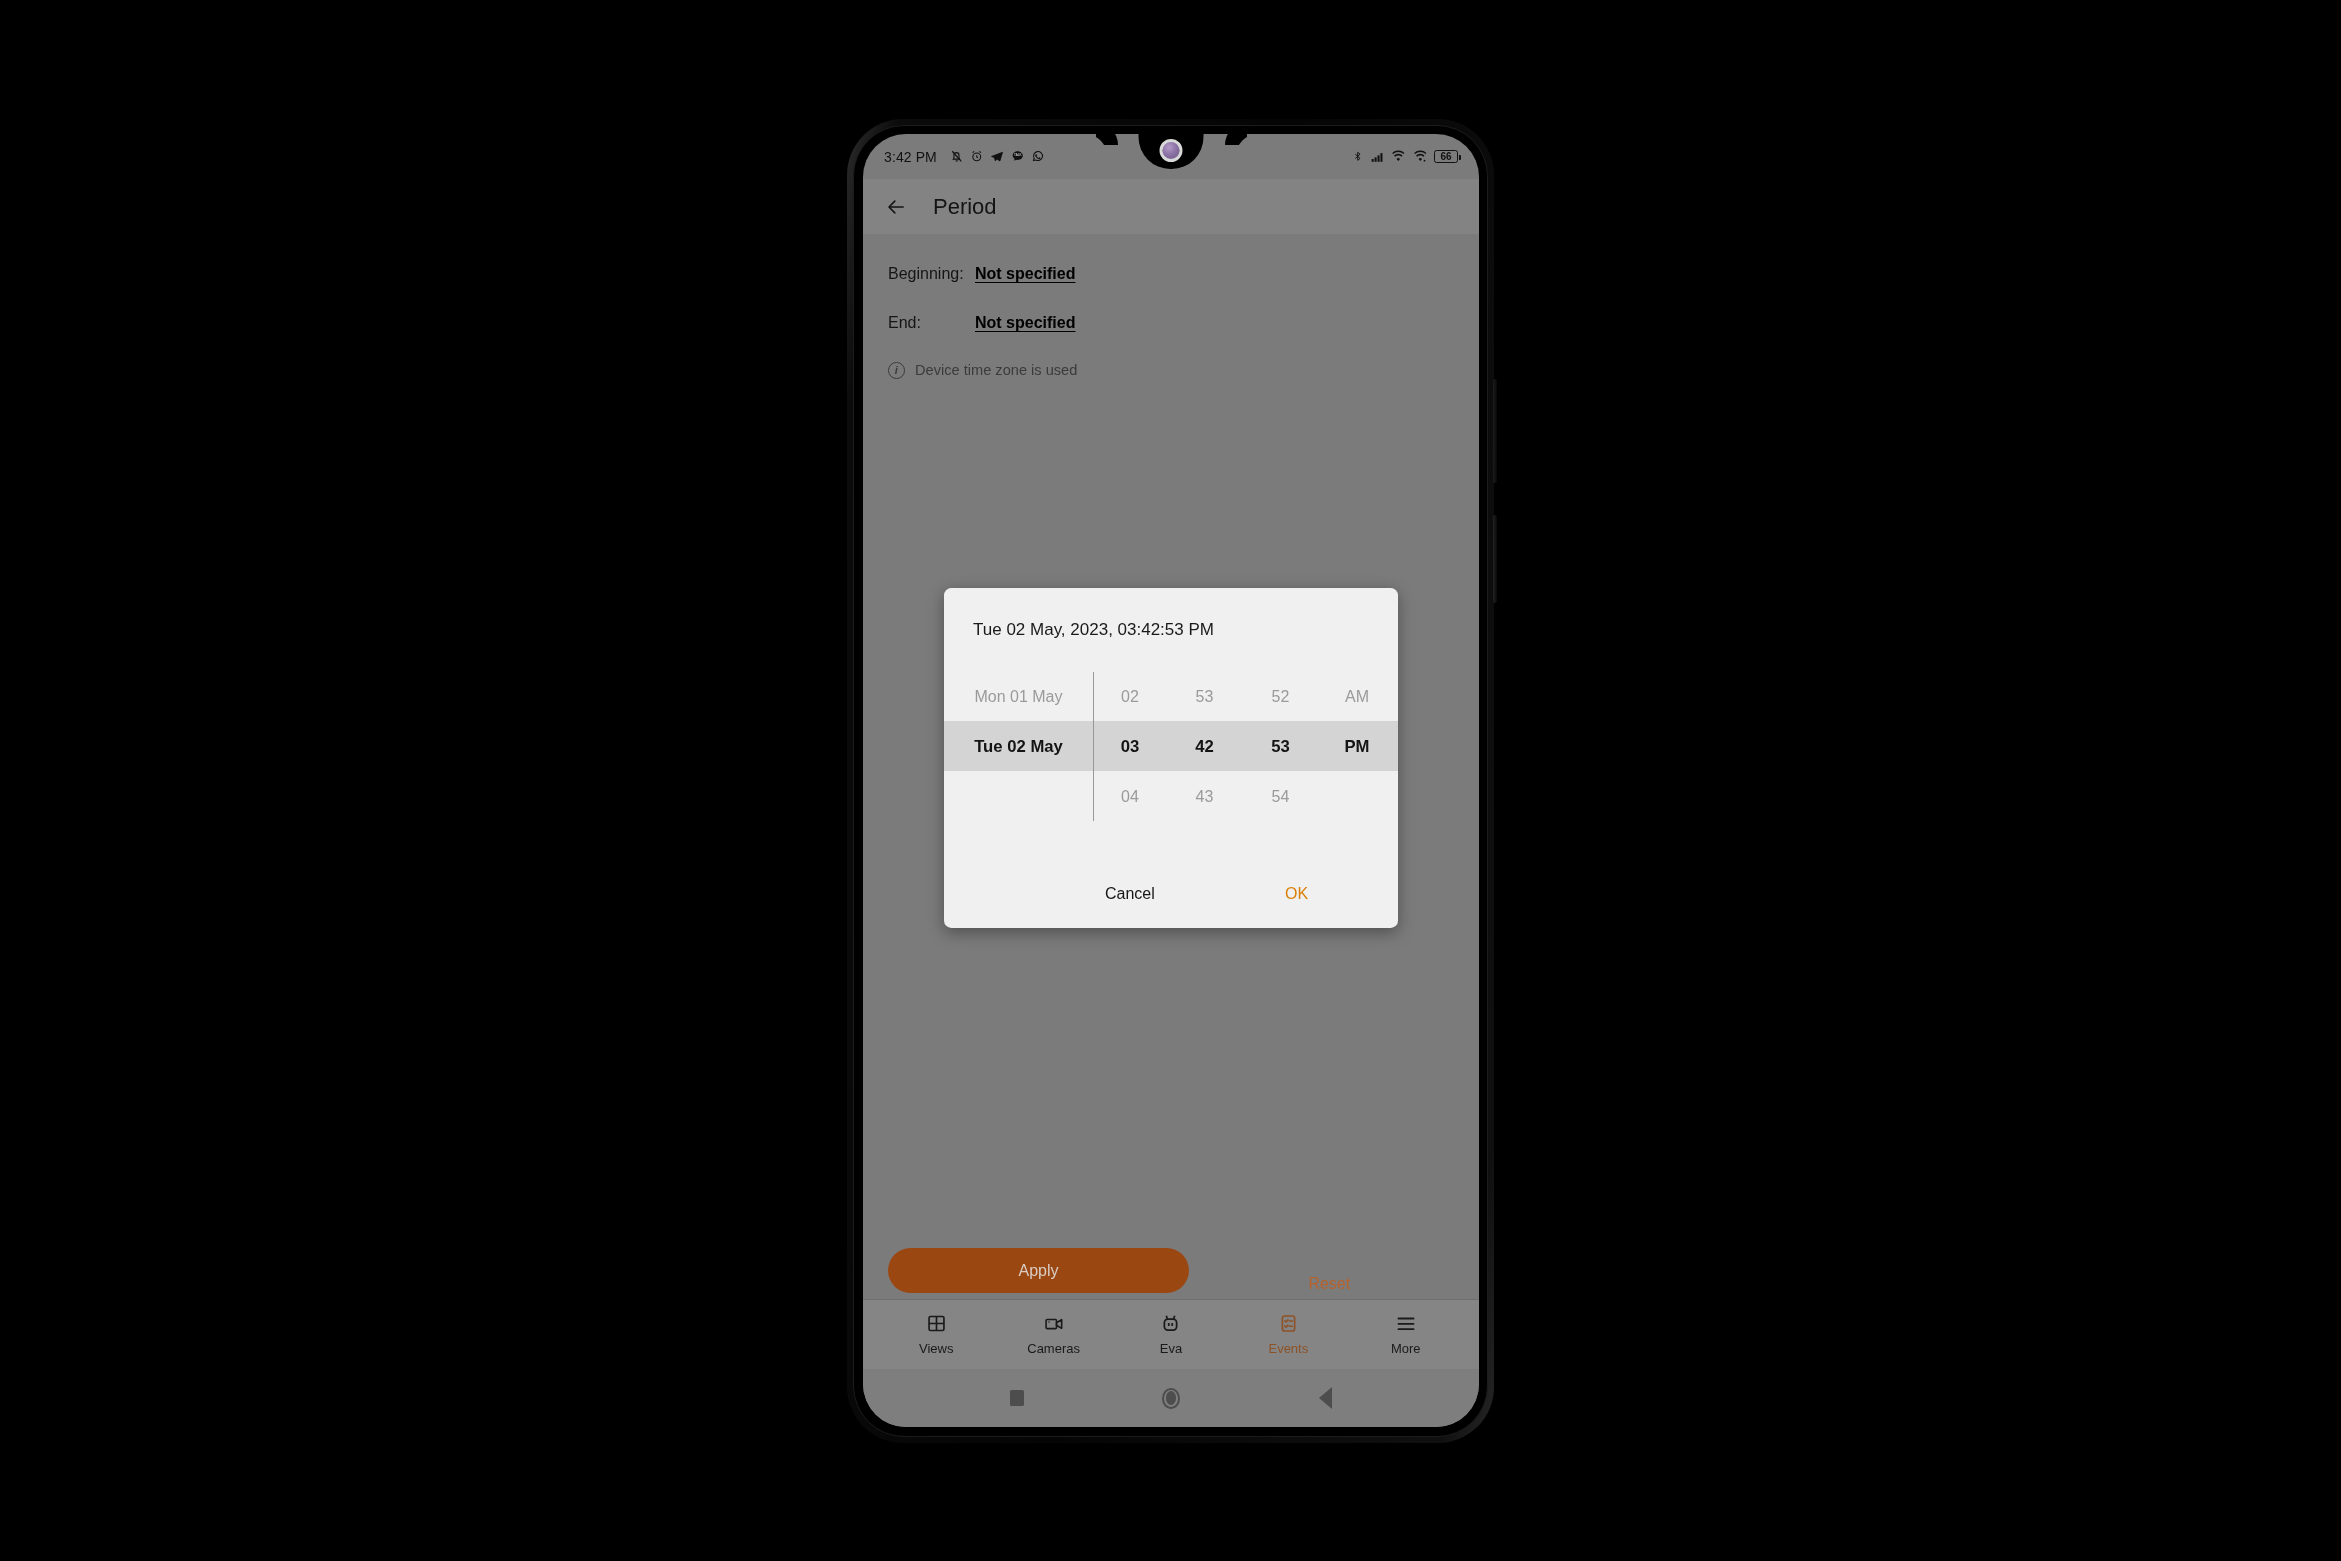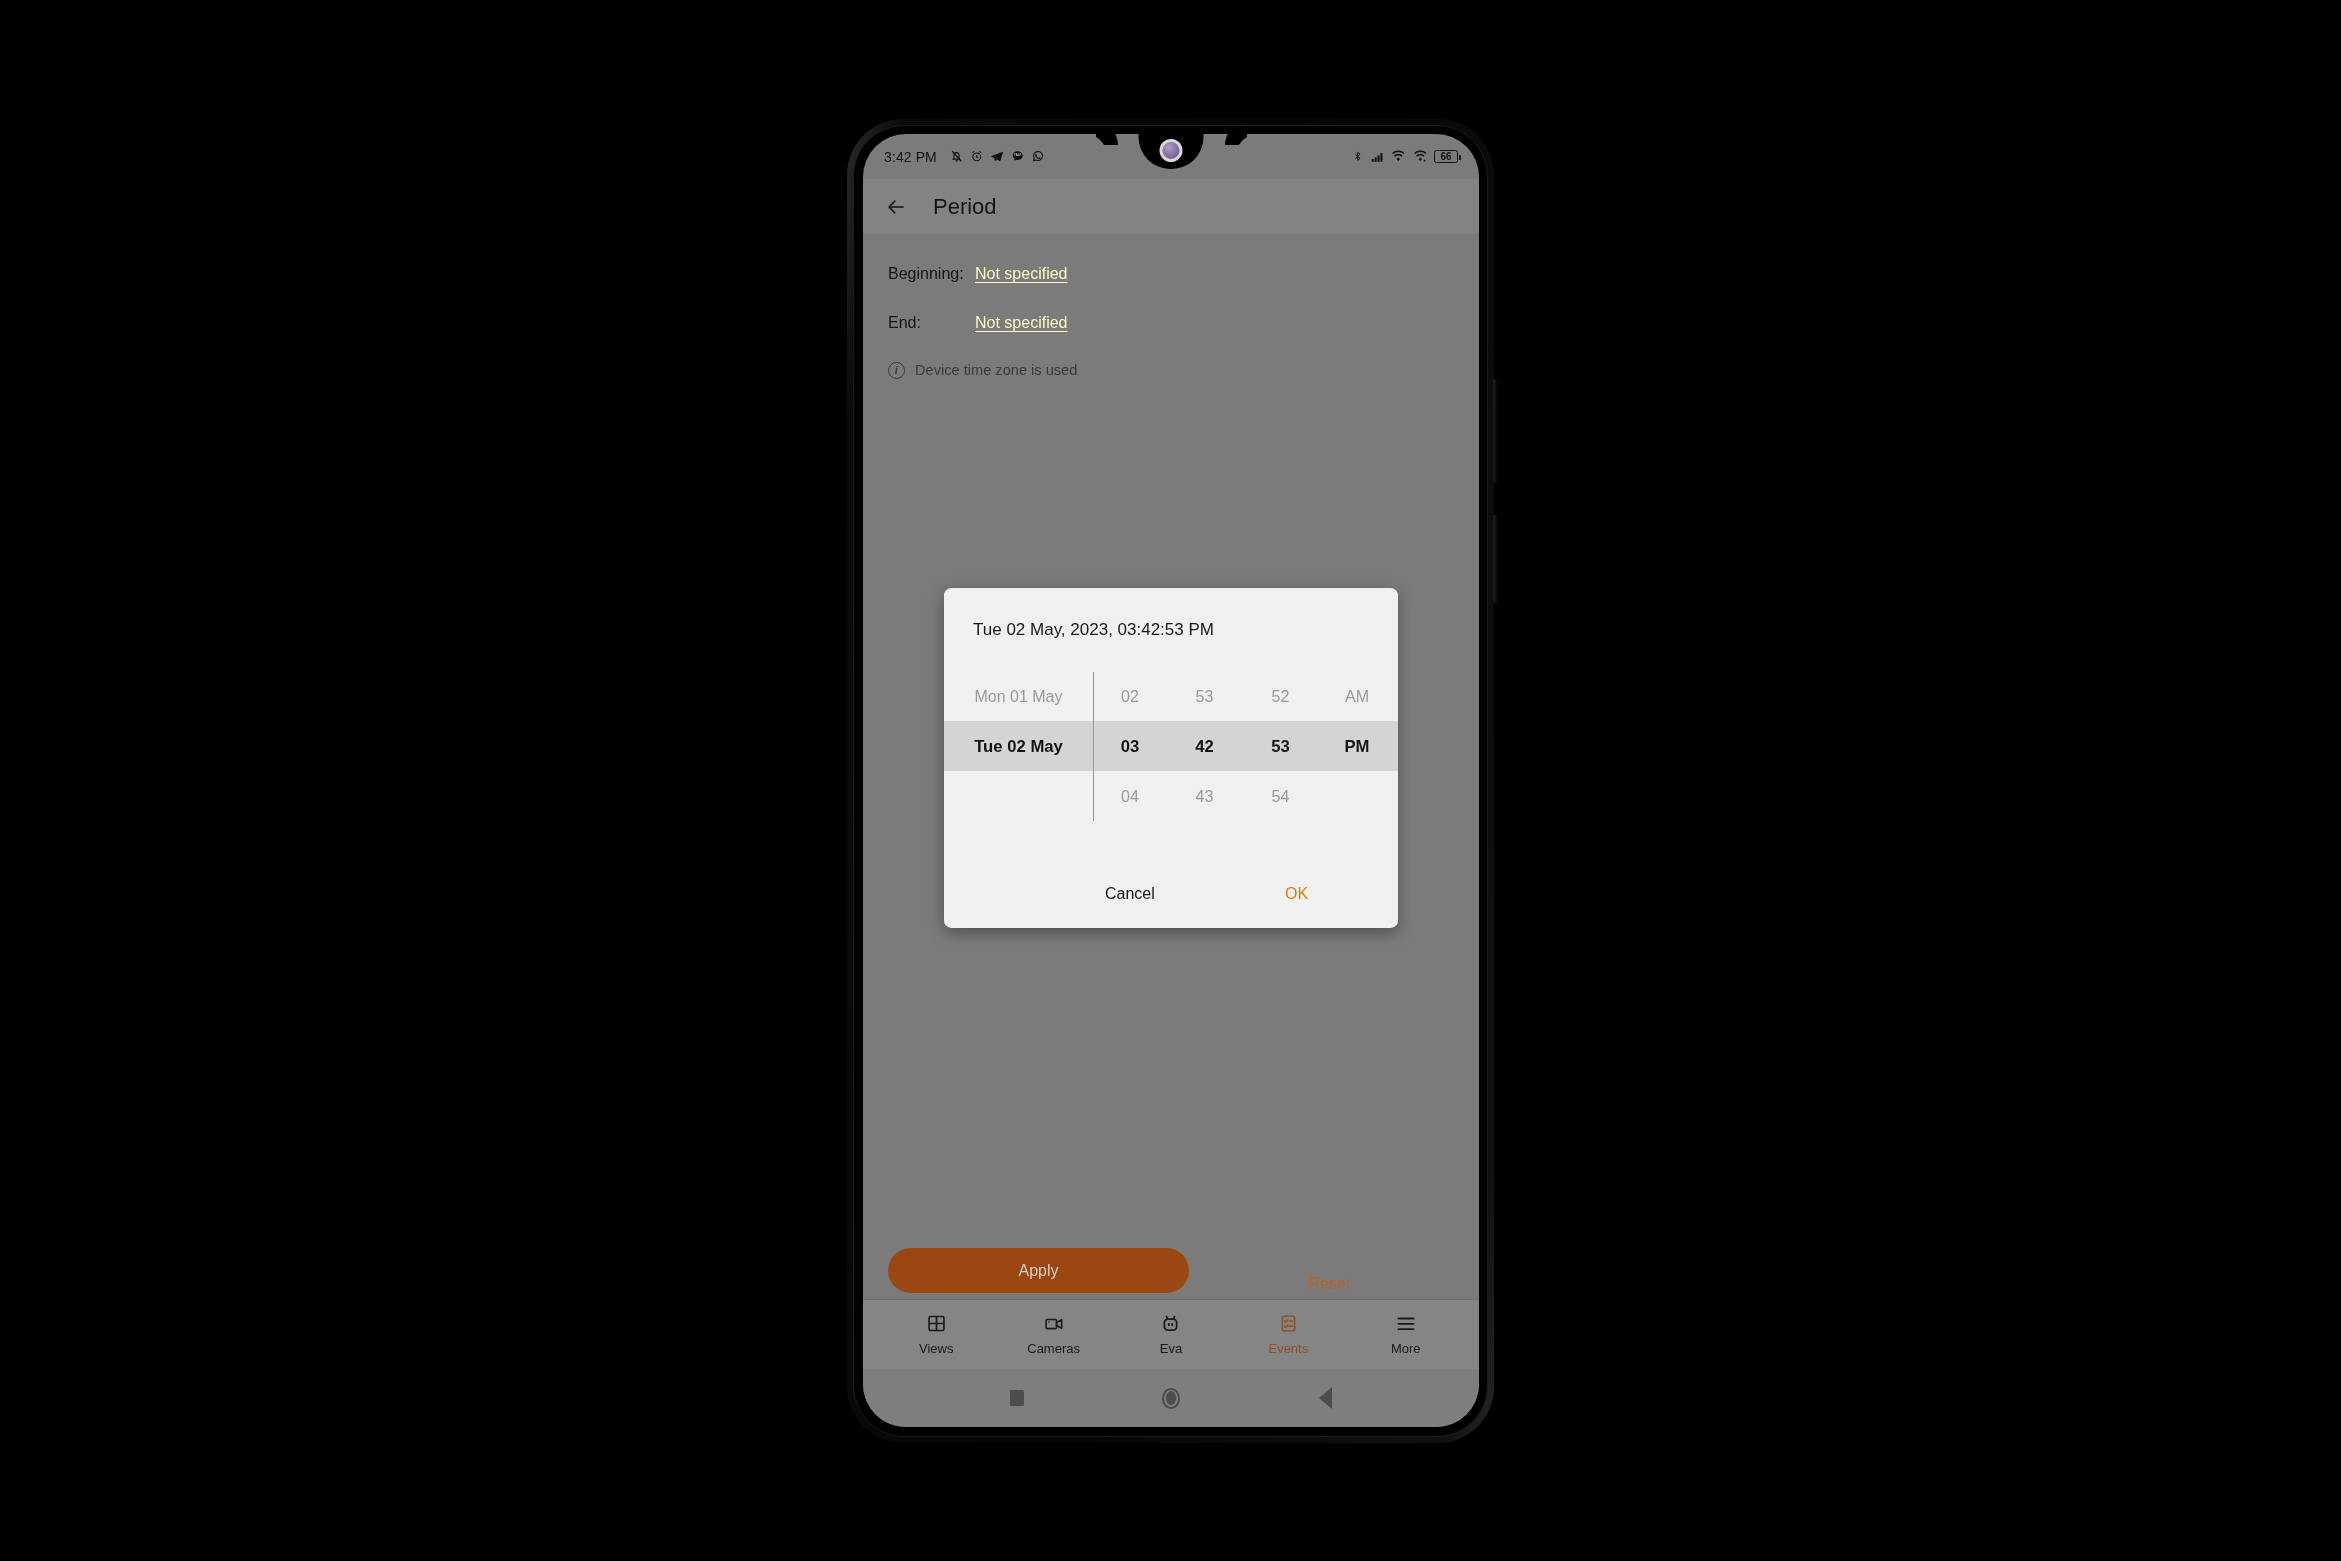--- a/index.html
+++ b/index.html
@@ -109,21 +109,22 @@
   #content { position: absolute; top: 100px; left: 0; width: 100%; bottom: 0; }
   .field-row {
     display: flex; align-items: baseline;
     padding-left: 25px; font-size: 16px; color: #151515;
   }
   #row-beginning { margin-top: 31px; }
   #row-end { margin-top: 31px; }
   .field-label-fixed { display: inline-block; width: 87px; white-space: nowrap; }
   .field-value {
     text-decoration: underline; text-underline-offset: 3.1px;
-    color: #fef9c3;
+    color: #000000;
+    font-weight: bold;
   }
   #timezone-note {
     display: flex; align-items: center; gap: 10.4px;
     padding-left: 25px; margin-top: 30px;
     font-size: 14.6px; color: #3b3b3b;
   }
   .info-circle {
     width: 16.7px; height: 16.7px; border-radius: 50%;
     border: 1.6px solid #3b3b3b;
     display: inline-flex; align-items: center; justify-content: center;

